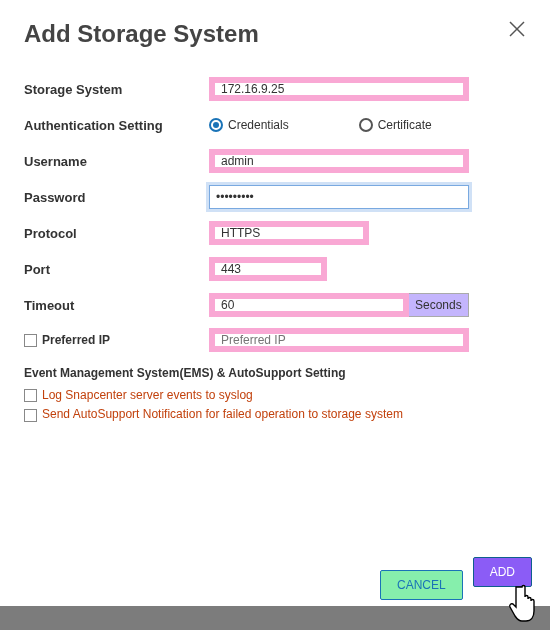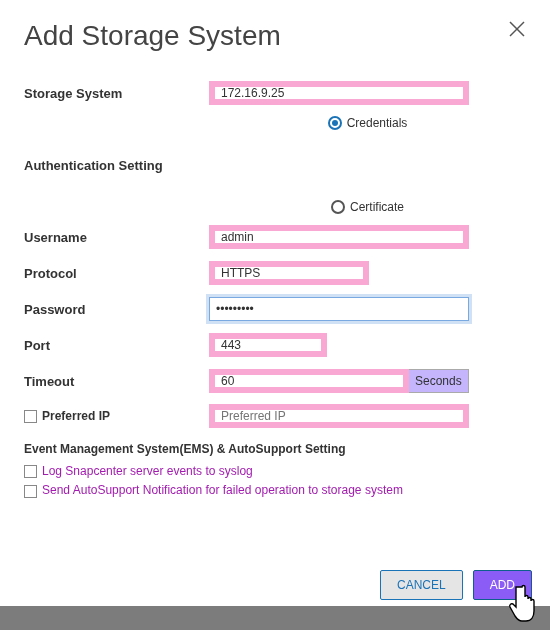--- a/index.html
+++ b/index.html
@@ -5,21 +5,21 @@
   * { box-sizing: border-box; }
   html, body { margin:0; padding:0; }
   body {
     width:550px; height:630px;
     font-family: Arial, Helvetica, sans-serif;
     font-size:13px; color:#333; background:#fff;
     position:relative;
   }
   .dialog { padding:20px 24px 0 24px; }
   .title-row { display:flex; justify-content:space-between; align-items:flex-start; margin-bottom:28px; }
-  .title { font-size:28px; font-weight:400; color:#444; }
+  .title { font-size:24px; font-weight:700; color:#444; }
   .close-icon { cursor:pointer; color:#666; }
   .close-icon svg { width:18px; height:18px; stroke:#555; stroke-width:1.5; }
 
   .form-row { display:flex; align-items:center; margin-bottom:10px; min-height:26px; }
   .form-row .label { width:185px; font-weight:bold; color:#333; font-size:13px; }
   .form-row .field { flex:1; }
 
   input[type=text], input[type=password] {
     height:24px; border:6px solid #f9a8d4; padding:2px 6px;
     font-size:12px; color:#333; background:#fff;
@@ -27,35 +27,35 @@
   .w-wide { width:260px; }
   .w-med  { width:160px; }
   .w-sm   { width:118px; }
 
   input.focused {
     border:1px solid #79a9e0;
     box-shadow:0 0 0 3px rgba(120,170,230,0.35);
     outline:none;
   }
 
-  .radio-row { display:flex; gap:70px; align-items:center;flex-direction:column; }
+  .radio-row { display:flex; gap:70px; align-items:center; }
   .radio-opt { display:flex; align-items:center; gap:5px; font-size:12px; color:#333; cursor:pointer; }
   .radio { width:14px; height:14px; border:2px solid #1a73b7; border-radius:50%; display:inline-flex; align-items:center; justify-content:center; }
   .radio.unchecked { border-color:#555; }
   .radio .dot { width:6px; height:6px; background:#1a73b7; border-radius:50%; }
 
   .timeout-field { display:flex; }
   .timeout-field input { width:200px; }
   .seconds {
     border:1px solid #aaa; border-left:none;
     padding:2px 6px; font-size:12px; display:flex; align-items:center; background:#c4b5fd;
   }
 
   .check { width:13px; height:13px; border:1px solid #888; display:inline-block; vertical-align:middle; margin-right:5px; background:#fff; }
-  .check-row { font-size:12px; color:#a21caf; margin-bottom:5px; }
+  .check-row { font-size:12px; color:#c2410c; margin-bottom:5px; }
 
   .pref-row { display:flex; align-items:center; margin-bottom:14px; }
   .pref-row .label-check { width:185px; font-weight:bold; font-size:12px; display:flex; align-items:center; }
   .pref-input {
     flex:1; height:24px; border:1px solid #bbb; background:#eceeef;
     padding:2px 6px; font-size:12px; color:#9a9a9a;
     max-width:260px;
   }
 
   .section-header { font-weight:bold; font-size:12px; margin:6px 0 8px 0; }
@@ -63,21 +63,21 @@
   .footer {
     position:absolute; left:0; right:0; bottom:30px;
     display:flex; justify-content:flex-end; gap:10px;
     padding:0 18px;
   }
   .btn {
     height:30px; padding:0 16px; font-size:12px; cursor:pointer;
     display:inline-flex; align-items:center; justify-content:center;
     border-radius:2px;
   }
-  .btn-cancel { background:#e5e5e5; color:#1a73b7; border:1px solid #1a73b7; }
+  .btn-cancel { background:#86efac; color:#1a73b7; border:1px solid #1a73b7;margin-top:13px; }
   .btn-add { background:#8b5cf6; color:#fff; border:1px solid #0f5f8c; }
 
   .bottom-bar {
     position:absolute; left:0; right:0; bottom:0; height:24px;
     background:#7c7c7c;
   }
 
   .cursor-hand {
     position:absolute; right:6px; bottom:0px; pointer-events:none;
   }
@@ -122,30 +122,30 @@
   </div>
 
   <div class="form-row">
     <div class="label">Username</div>
     <div class="field">
       <input type="text" class="w-wide" value="admin" style="">
     </div>
   </div>
 
   <div class="form-row">
-    <div class="label">Protocol</div>
+    <div class="label">Password</div>
     <div class="field">
-      <input type="text" class="w-med" value="HTTPS" style="">
+      <input type="text" class="w-wide focused" value="•••••••••" style="">
     </div>
   </div>
 
   <div class="form-row">
-    <div class="label">Password</div>
+    <div class="label">Protocol</div>
     <div class="field">
-      <input type="text" class="w-wide focused" value="•••••••••" style="">
+      <input type="text" class="w-med" value="HTTPS" style="">
     </div>
   </div>
 
   <div class="form-row">
     <div class="label">Port</div>
     <div class="field">
       <input type="text" class="w-sm" value="443" style="">
     </div>
   </div>
 

